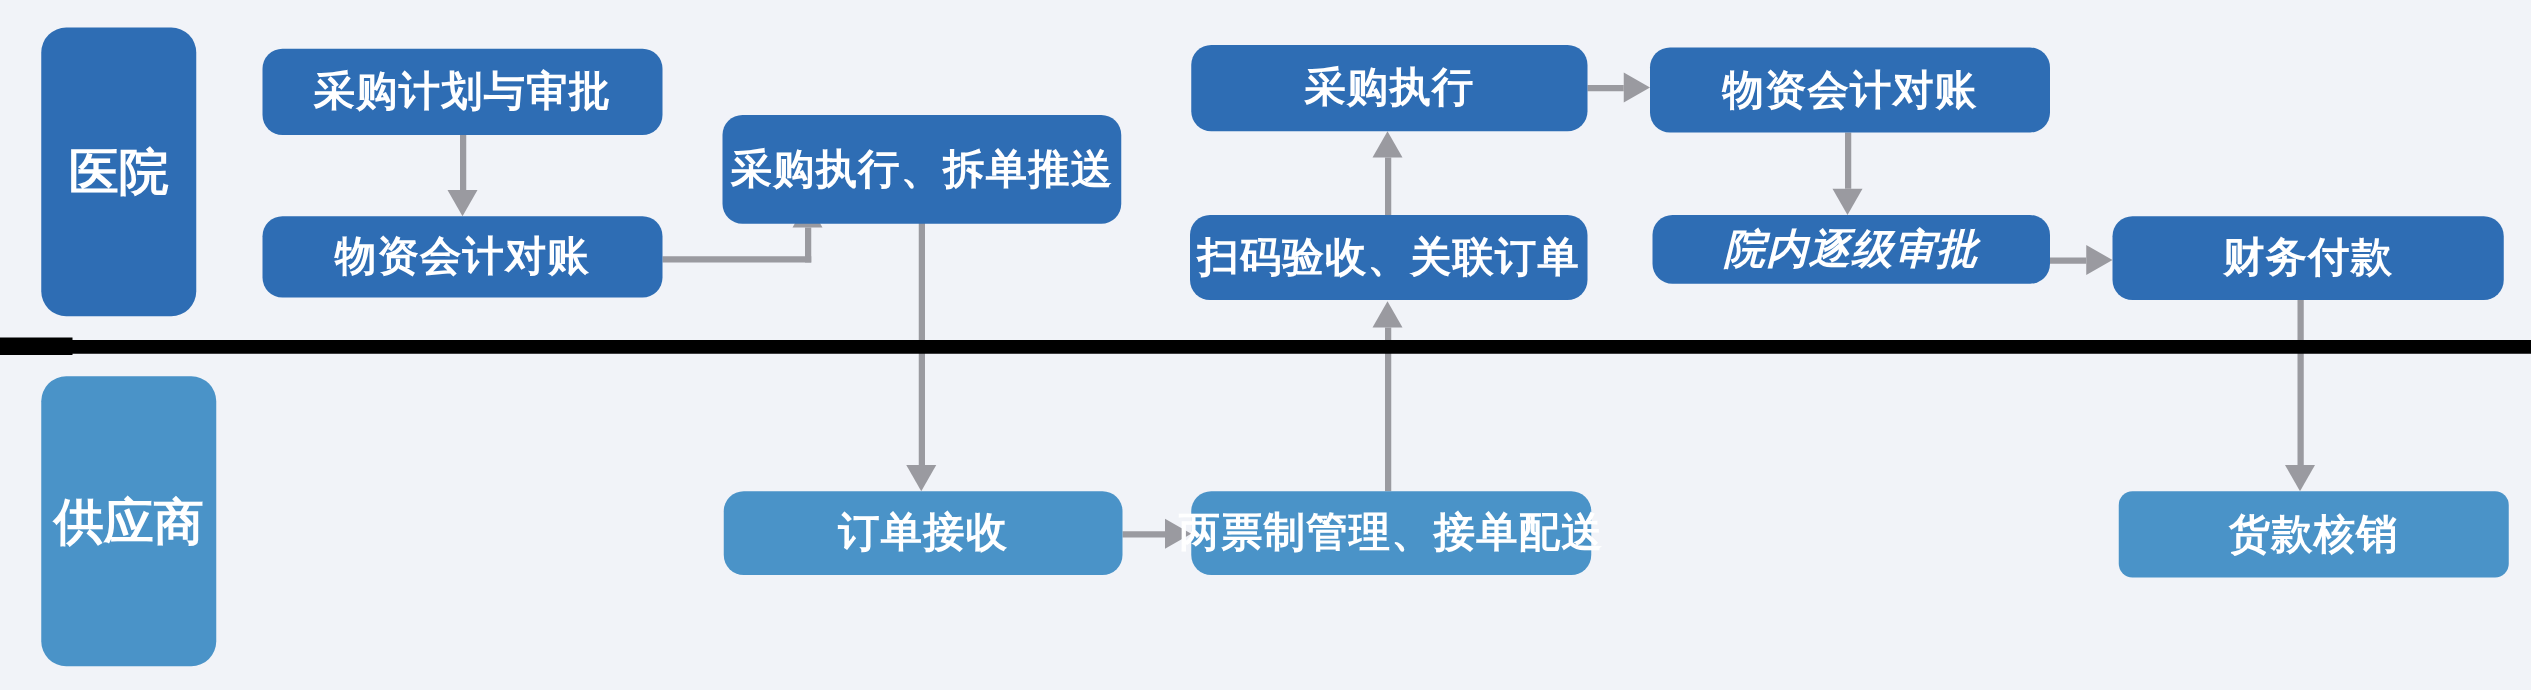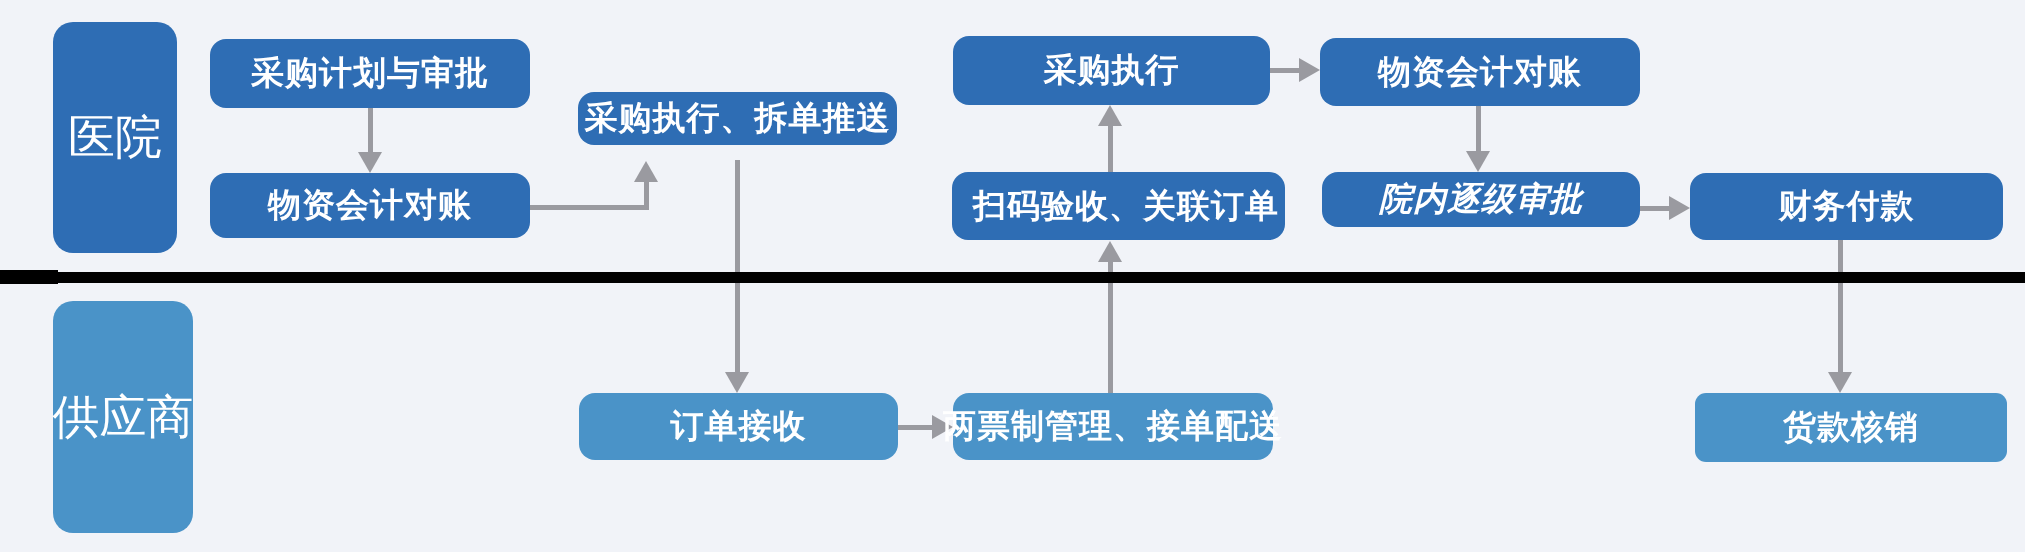--- a/index.html
+++ b/index.html
@@ -13,30 +13,30 @@
   html,body{margin:0;padding:0;width:2025px;height:552px;}
   body{background:var(--bg);font-family:"Liberation Sans",sans-serif;}
   .canvas{position:relative;width:2025px;height:552px;background:var(--bg);overflow:hidden;}
 
   
   .box{position:absolute;display:flex;align-items:center;justify-content:center;
        color:var(--txt);border-radius:16px;font-size:33px;font-weight:600;
        white-space:nowrap;z-index:2;letter-spacing:1px;}
   .hosp{background:var(--hosp);}
   .supp{background:var(--supp);}
-  .lane{border-radius:20px;font-size:47px;font-weight:400;letter-spacing:0;margin-left:20px;}
+  .lane{border-radius:20px;font-size:40px;font-weight:700;letter-spacing:0;}
 
   
   .n-hospital-lane{left:33px;top:22px;width:124px;height:231px;}
   .n-supplier-lane{left:33px;top:301px;width:140px;height:232px;}
   .n-budget   {left:210px; top:39px;  width:320px;height:69px;}
   .n-plan     {left:210px; top:173px; width:320px;height:65px;}
-  .n-execute  {left:578px; top:92px;  width:319px;height:53px;}
+  .n-execute  {left:578px; top:92px;  width:319px;height:87px;}
   .n-payment  {left:953px; top:36px;  width:317px;height:69px;}
-  .n-scan     {left:952px; top:172px; width:318px;height:68px;padding-left:15px;}
+  .n-scan     {left:952px; top:172px; width:318px;height:68px;}
   .n-reconcile{left:1320px;top:38px;  width:320px;height:68px;}
   .n-approval {left:1322px;top:172px; width:318px;height:55px;font-style:italic;}
   .n-finpay   {left:1690px;top:173px; width:313px;height:67px;}
   .n-order    {left:579px; top:393px; width:319px;height:67px;}
   .n-twoinv   {left:953px; top:393px; width:320px;height:67px;}
   .n-writeoff {left:1695px;top:393px; width:312px;height:69px;border-radius:11px;}
 
   
   .divider{position:absolute;background:var(--div);z-index:3;}
   .divider.main {left:0;top:272;width:2025px;height:11px;top:272px;}

